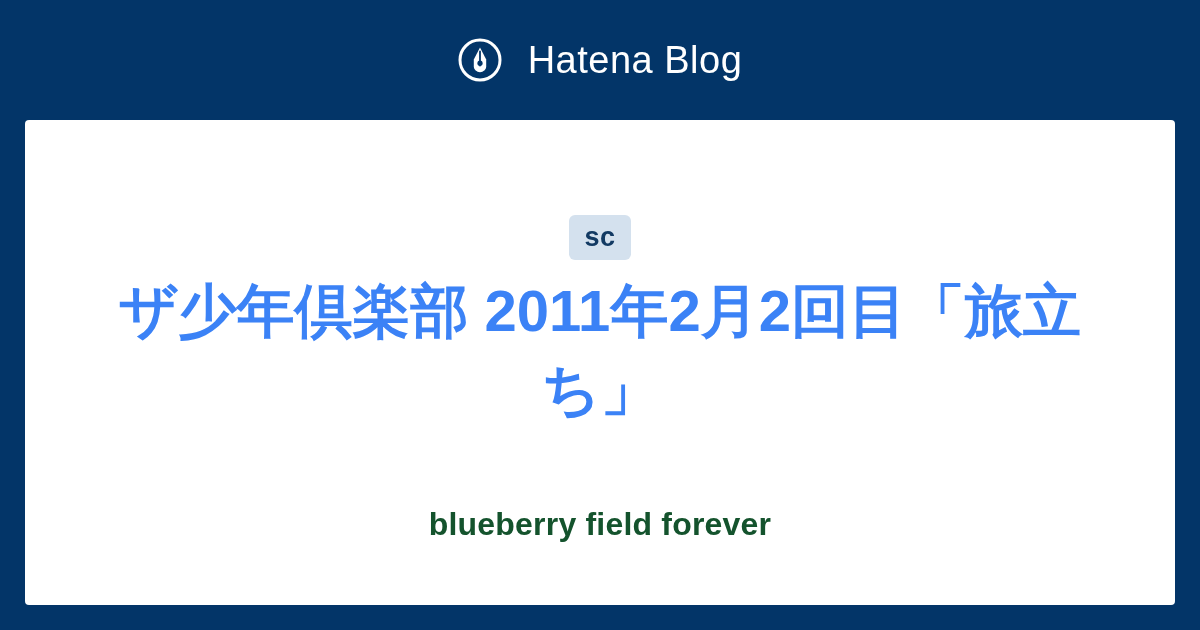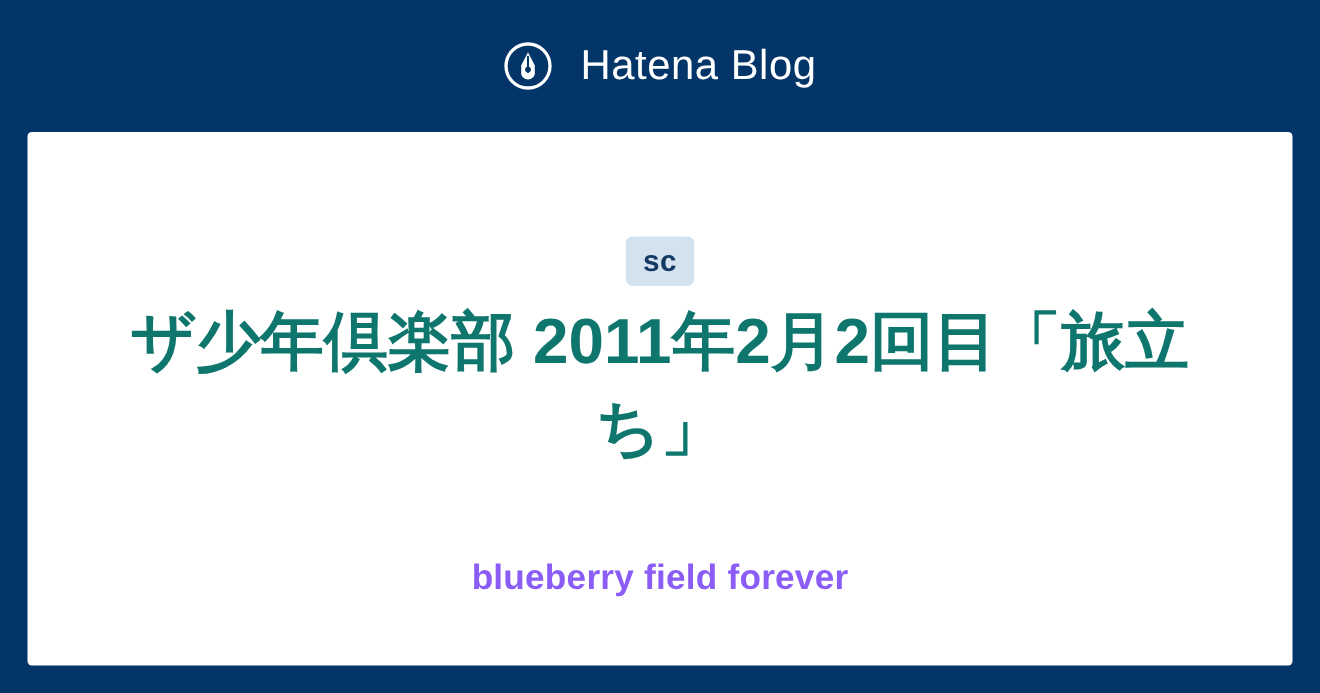--- a/index.html
+++ b/index.html
@@ -92,36 +92,36 @@
     box-sizing: border-box;
   }
 
   
   .entry-title {
     margin: 12px 0 0 0;
     padding: 0 60px;
     width: 100%;
     box-sizing: border-box;
     text-align: center;
-    color: #0f766e;
+    color: #3b82f6;
     font-size: 58px;
     font-weight: bold;
     line-height: 78px;
     letter-spacing: 0px;
     word-break: break-word;
   }
 
   
   .blog-name {
     position: absolute;
     left: 0;
     bottom: 62px;
     width: 100%;
     text-align: center;
-    color: #8b5cf6;
+    color: #14532d;
     font-size: 32px;
     font-weight: bold;
     line-height: 1.2;
     letter-spacing: 0.2px;
     padding: 0 40px;
     box-sizing: border-box;
   }
 </style>
 </head>
 <body>

